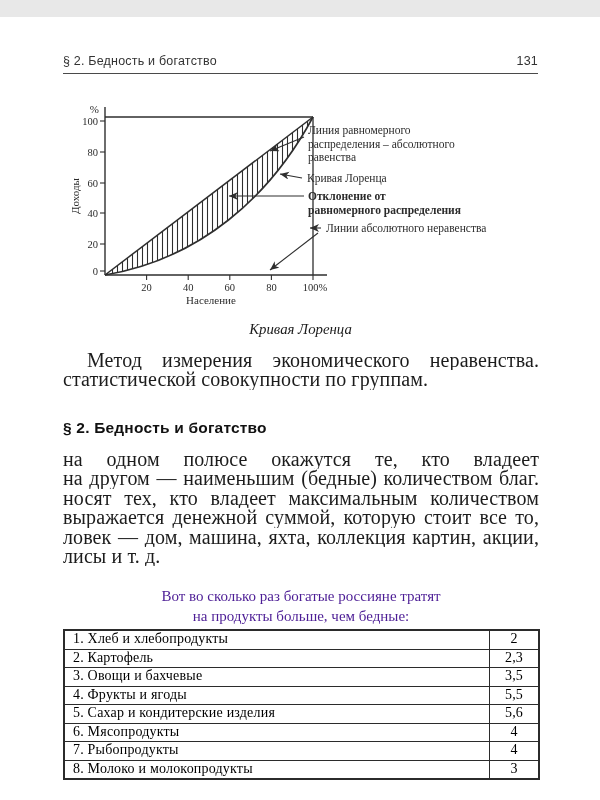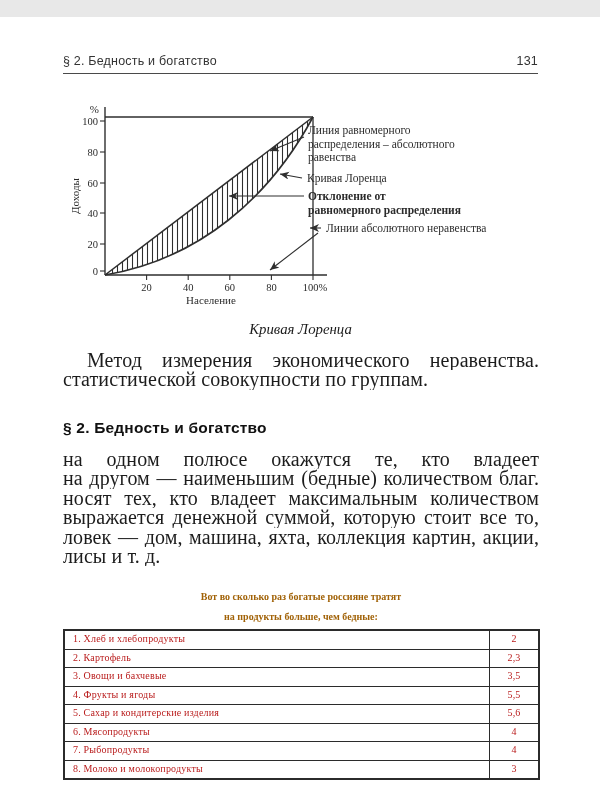--- a/index.html
+++ b/index.html
@@ -35,27 +35,27 @@
   .ln.ind { text-indent:24px; }
   
   .sec-heading {
     position:absolute; left:63px; top:402px;
     font-family:"Liberation Sans", sans-serif; font-weight:bold;
     font-size:15.5px; color:#111; letter-spacing:0.2px;
   }
   
   .tbl-heading {
     position:absolute; left:63px; top:570px; width:476px;
-    text-align:center; font-weight:bold; font-size:10px; line-height:19.5px;
-    color:#a16207;
+    text-align:center; font-weight:normal; font-size:15px; line-height:19.5px;
+    color:#4c1d95;
   }
   
   .ratio-table {
     position:absolute; left:63px; top:612px; width:477px;
-    border-collapse:collapse; font-size:10px; color:#b91c1c;
+    border-collapse:collapse; font-size:14px; color:#000000;
   }
   .ratio-table td {
     border:1.5px solid #2b2b2b; padding:1px 8px 2px; line-height:14.5px;
     letter-spacing:0.2px;
   }
   .ratio-table { border:2px solid #2b2b2b; }
   .ratio-table td.val { width:44px; text-align:center; padding:1px 2px 2px; }
 </style>
 </head>
 <body>

